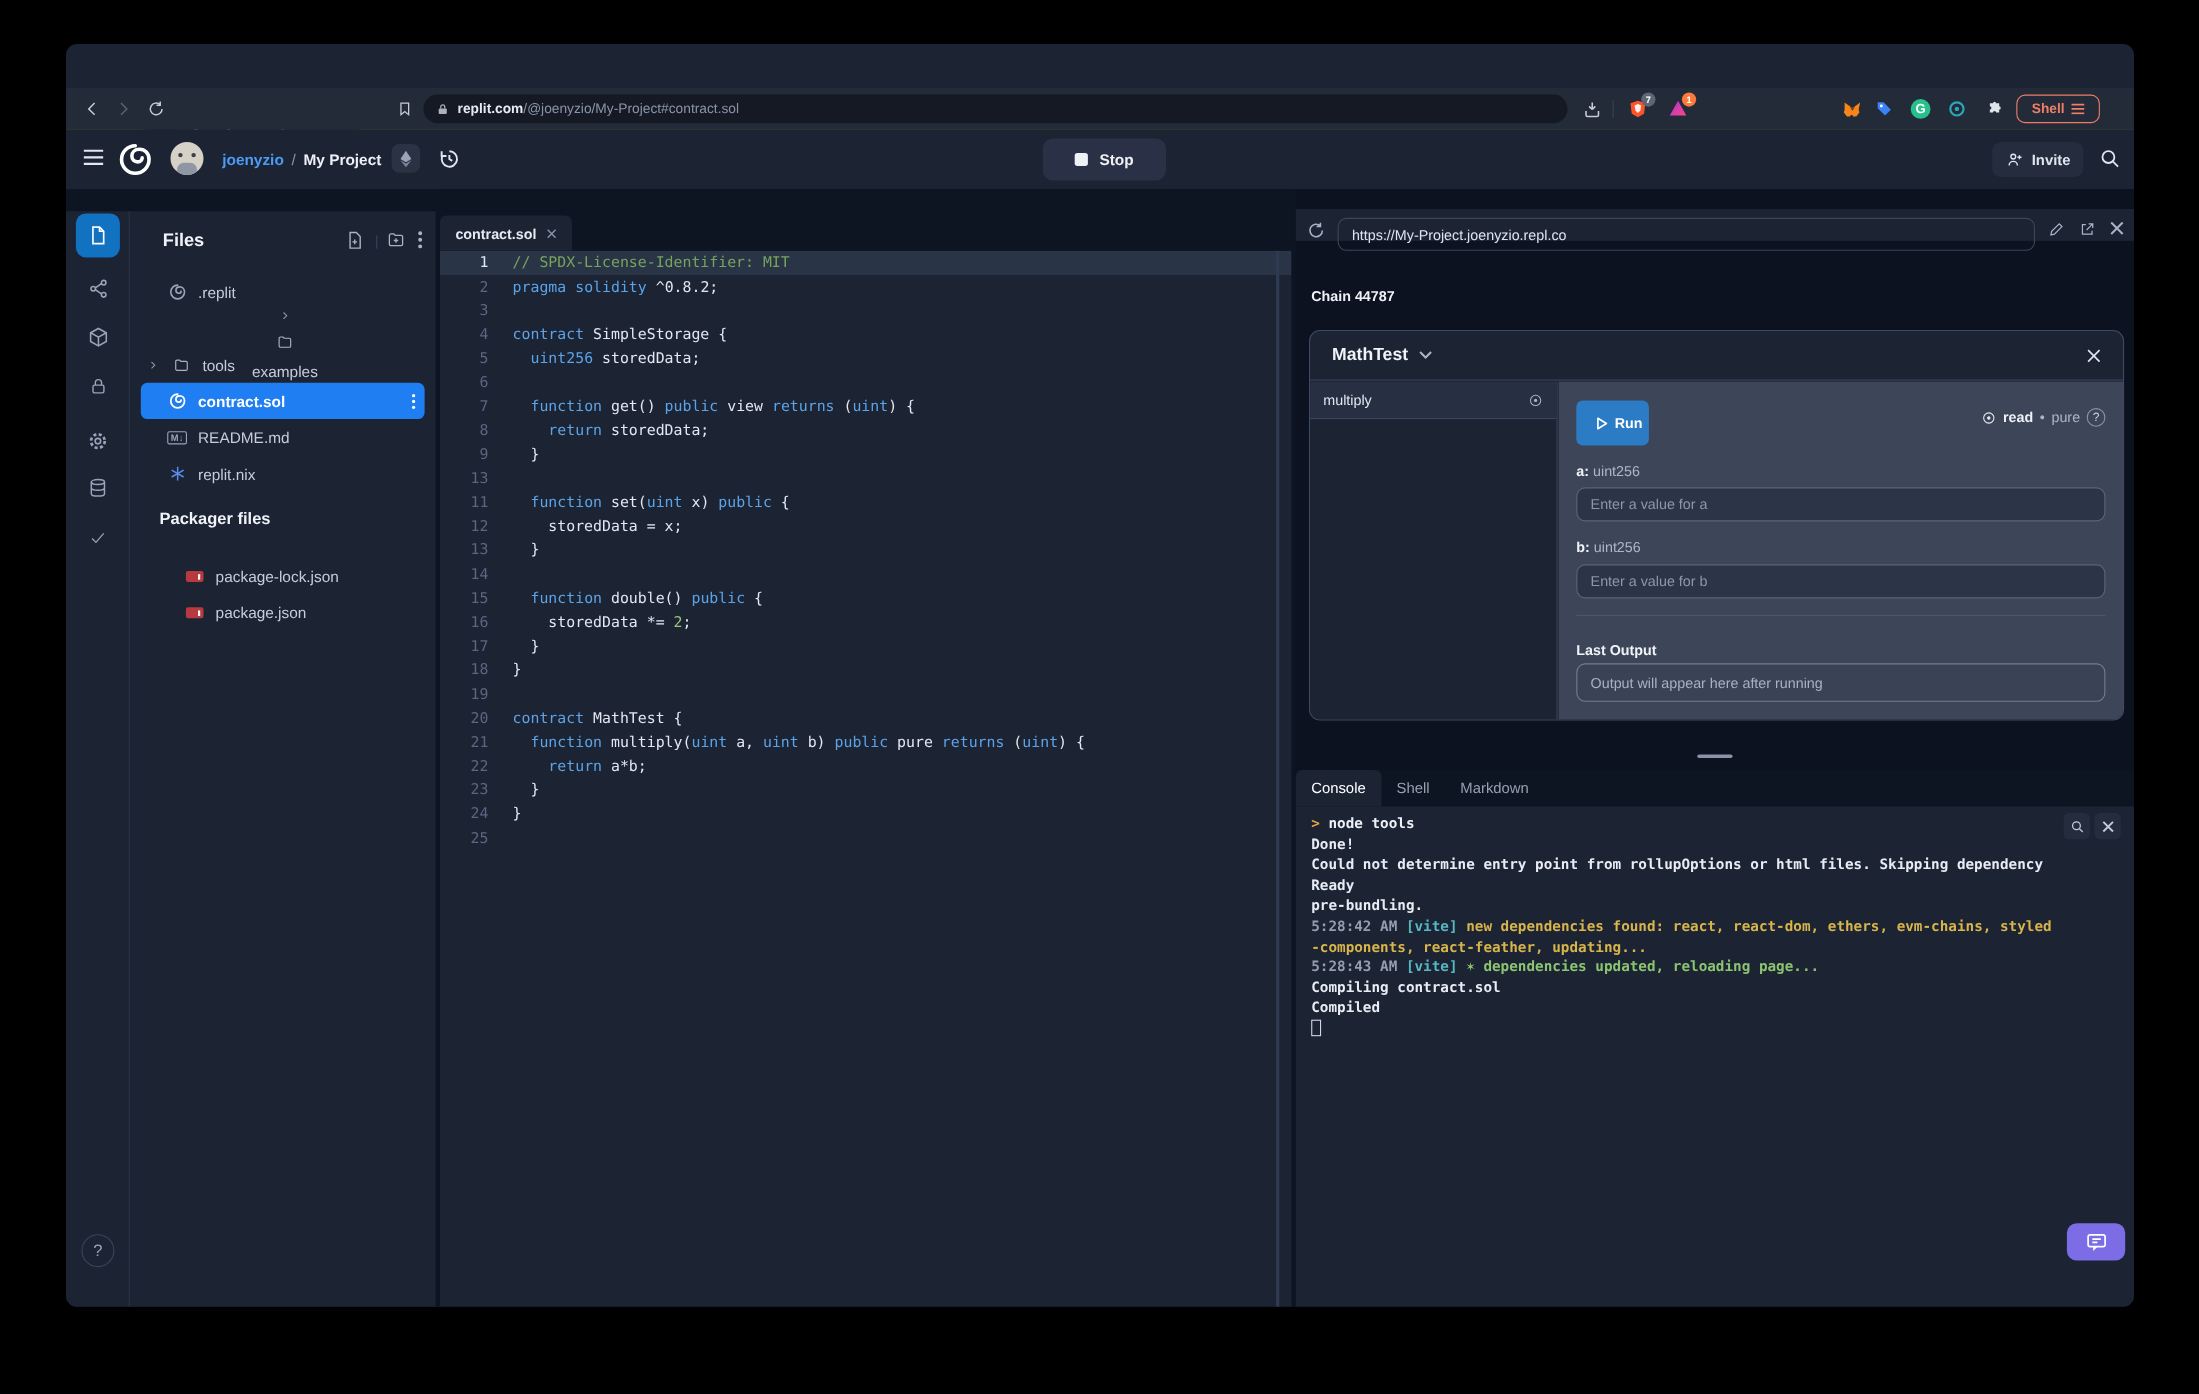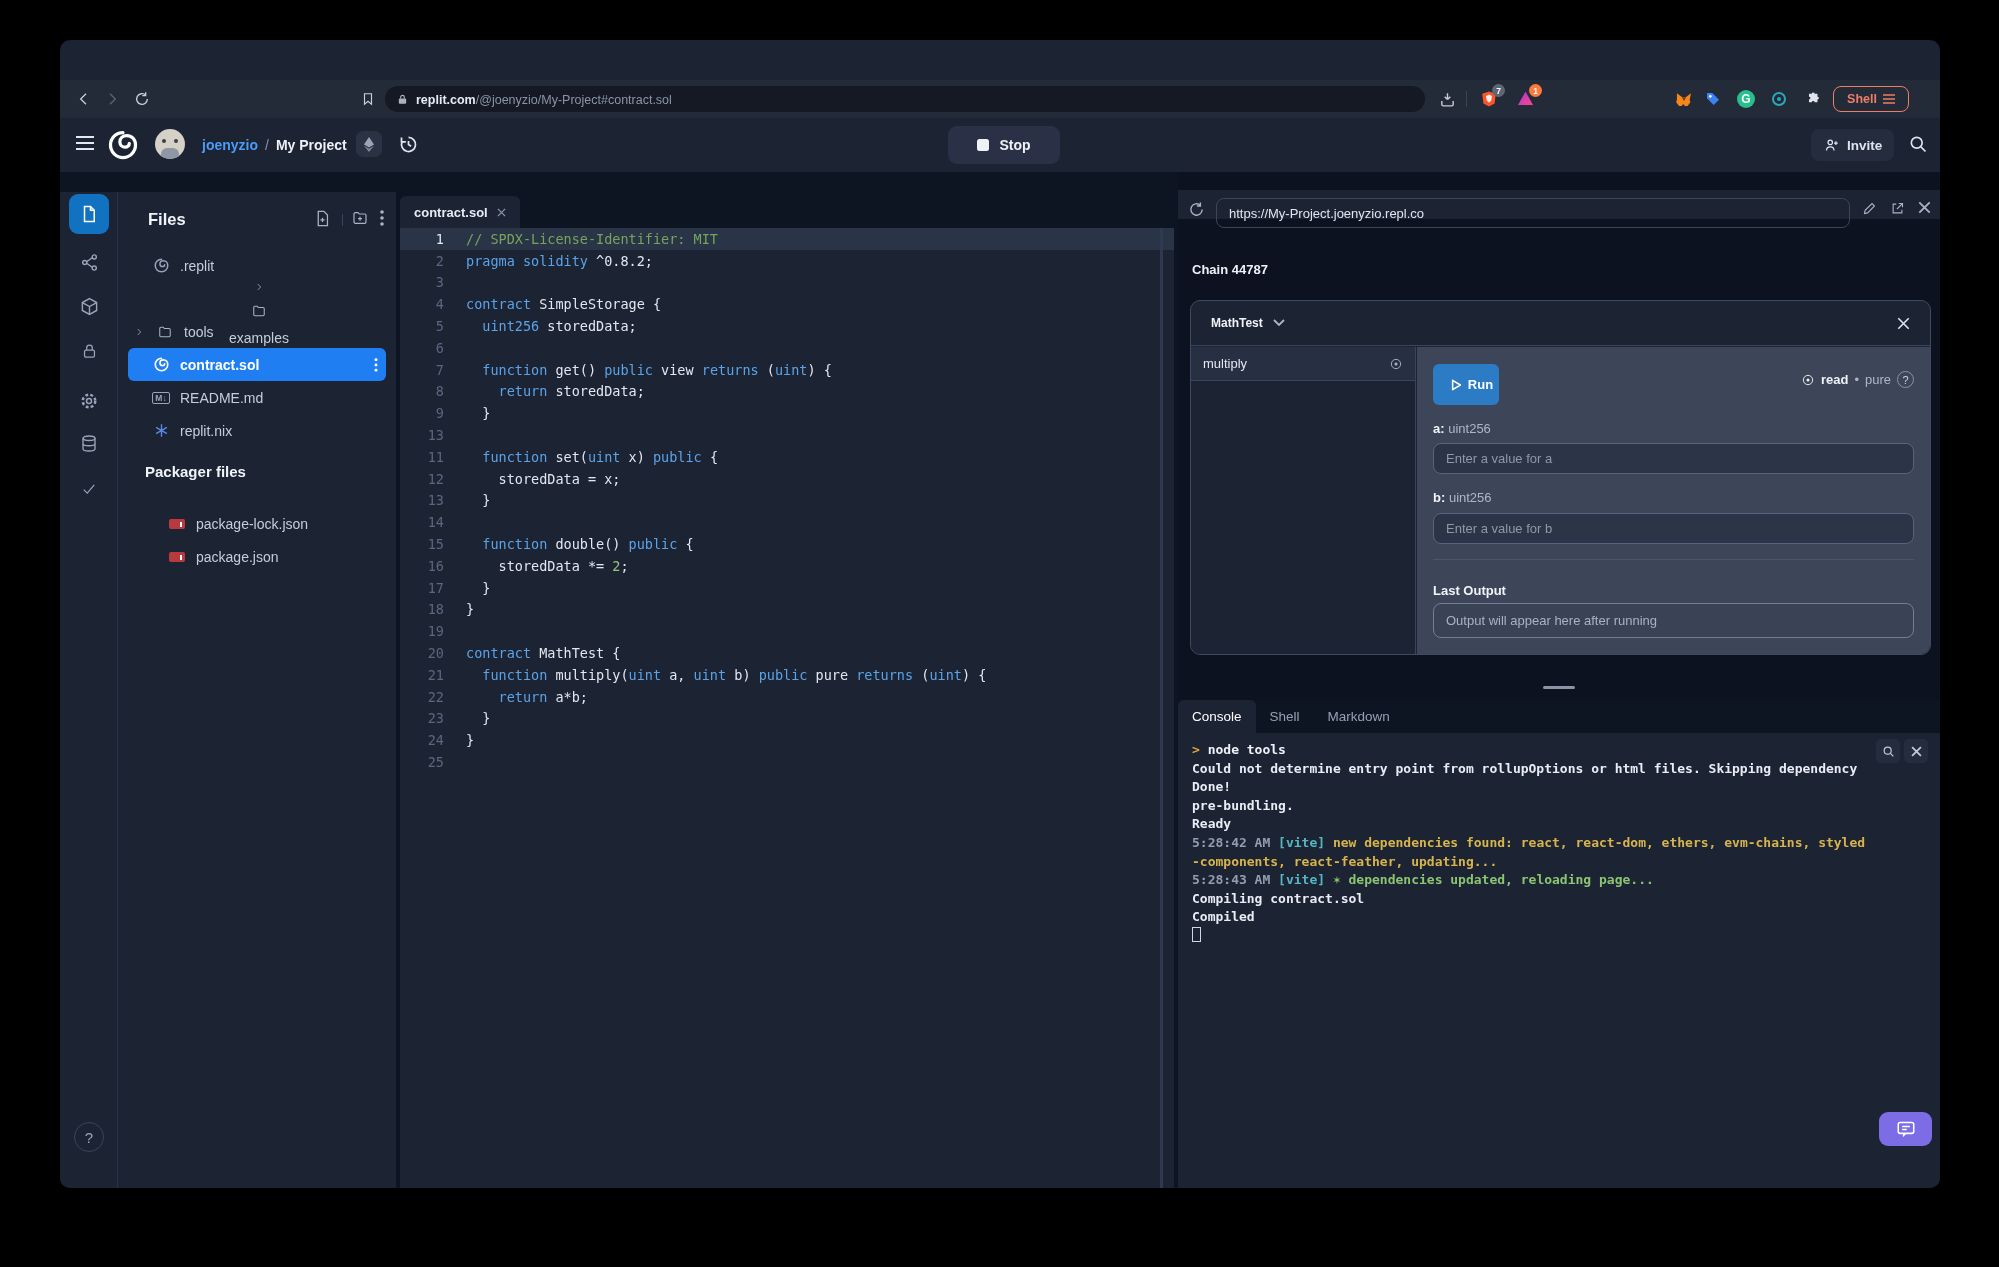--- a/index.html
+++ b/index.html
@@ -103,21 +103,21 @@
   .wv-bar { position:absolute; top:18px; left:0; right:0; height:29px; background:#1c2333; }
   .wv-url { position:absolute; left:38px; top:8px; width:634px; height:30px; border:1px solid #3d4659;
     border-radius:8px; background:transparent; color:#dfe5f0; font-size:13px; padding:0 12px;
     font-family:"Liberation Sans",sans-serif; outline:none; }
   .wv-ic { position:absolute; top:11px; color:#aab2c4; }
   .chain { position:absolute; left:14px; top:90px; font-size:13px; font-weight:700; color:#eef1f6; }
   .card { position:absolute; left:12px; top:128px; width:741px; height:355px; border:1px solid #3f4a61;
     border-radius:10px; background:#1c2333; overflow:hidden; }
   .card-hd { height:45px; border-bottom:1px solid #3a445c; display:flex; align-items:center;
     gap:10px; padding:0 20px; }
-  .card-name { font-size:12px; font-weight:700; color:#f0f3f8; }
+  .card-name { font-size:16px; font-weight:700; color:#f0f3f8; }
   .card-x { margin-left:auto; color:#dfe4ee; display:flex; }
   .card-left { position:absolute; left:0; top:46px; bottom:0; width:225px; background:#1c2333;
     border-right:1px solid #3a445c; }
   .fn-row { height:34px; background:#272f42; border-bottom:1px solid #3a445c; display:flex;
     align-items:center; padding:0 12px; color:#e2e7f1; font-size:13px; }
   .fn-row .eye { margin-left:auto; color:#aab2c4; display:flex; }
   .card-right { position:absolute; left:226px; right:0; top:46px; bottom:0; background:#3d4659; }
   .run-btn { position:absolute; left:16px; top:17px; width:66px; height:41px; background:#2b7cc4;
     border-radius:6px; display:flex; align-items:center; justify-content:center; gap:6px;
     color:#fff; font-size:13px; font-weight:700;padding-left:12px; }
@@ -690,24 +690,24 @@
               </svg>
           </div>
           <div class="con-act">
             <svg width="11" height="11" viewBox="0 0 10 10">
                 <path d="M1 1l8 8M9 1l-8 8" stroke="currentColor" stroke-width="1.6"></path>
               </svg>
           </div>
         </div>
         <div class="con-lines" id="con-lines">
             <div><span class="cs-prompt">&gt; </span><span class="cs-cmd">node tools</span></div>
+            <div><span class="cs-white">Done!</span></div>
             <div><span class="cs-white">Could not determine entry point from rollupOptions or html files. Skipping dependency</span></div>
-            <div><span class="cs-white">Done!</span></div>
+            <div><span class="cs-white">Ready</span></div>
             <div><span class="cs-white">pre-bundling.</span></div>
-            <div><span class="cs-white">Ready</span></div>
             <div><span class="cs-gray">5:28:42 AM </span><span class="cs-cyan">[vite]</span><span class="cs-yellow"> new dependencies found: react, react-dom, ethers, evm-chains, styled</span></div>
             <div><span class="cs-yellow">-components, react-feather, updating...</span></div>
             <div><span class="cs-gray">5:28:43 AM </span><span class="cs-cyan">[vite]</span><span class="cs-green"> ✶ dependencies updated, reloading page...</span></div>
             <div><span class="cs-white">Compiling contract.sol</span></div>
             <div><span class="cs-white">Compiled</span></div>
             <div><span class="cursorblk"></span></div>
           </div>
         <div class="chat-btn">
           <svg width="20" height="17" viewBox="0 0 24 22">
               <rect x="2" y="2" width="20" height="14" rx="2.5" fill="none" stroke="#fff" stroke-width="2"></rect>

